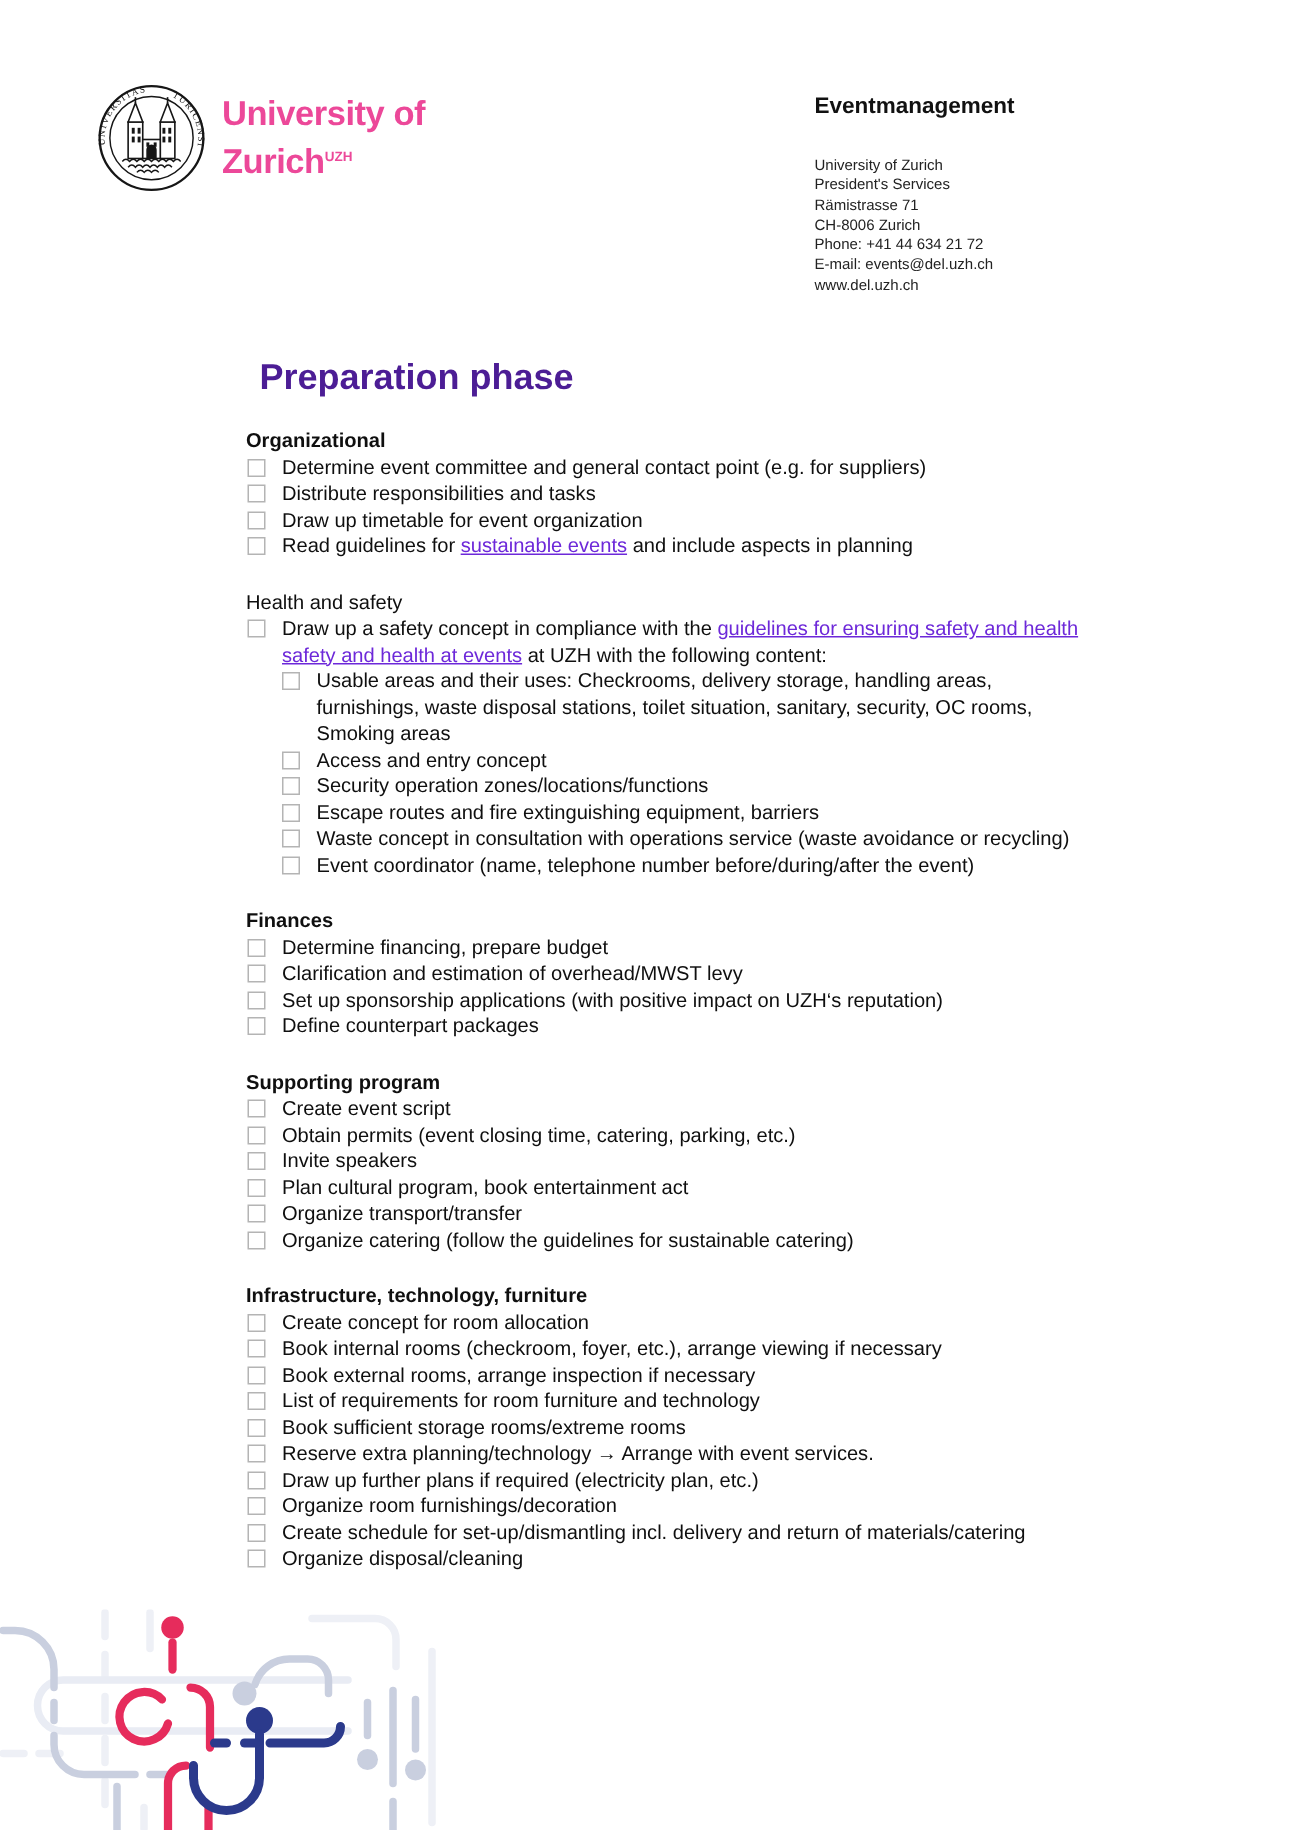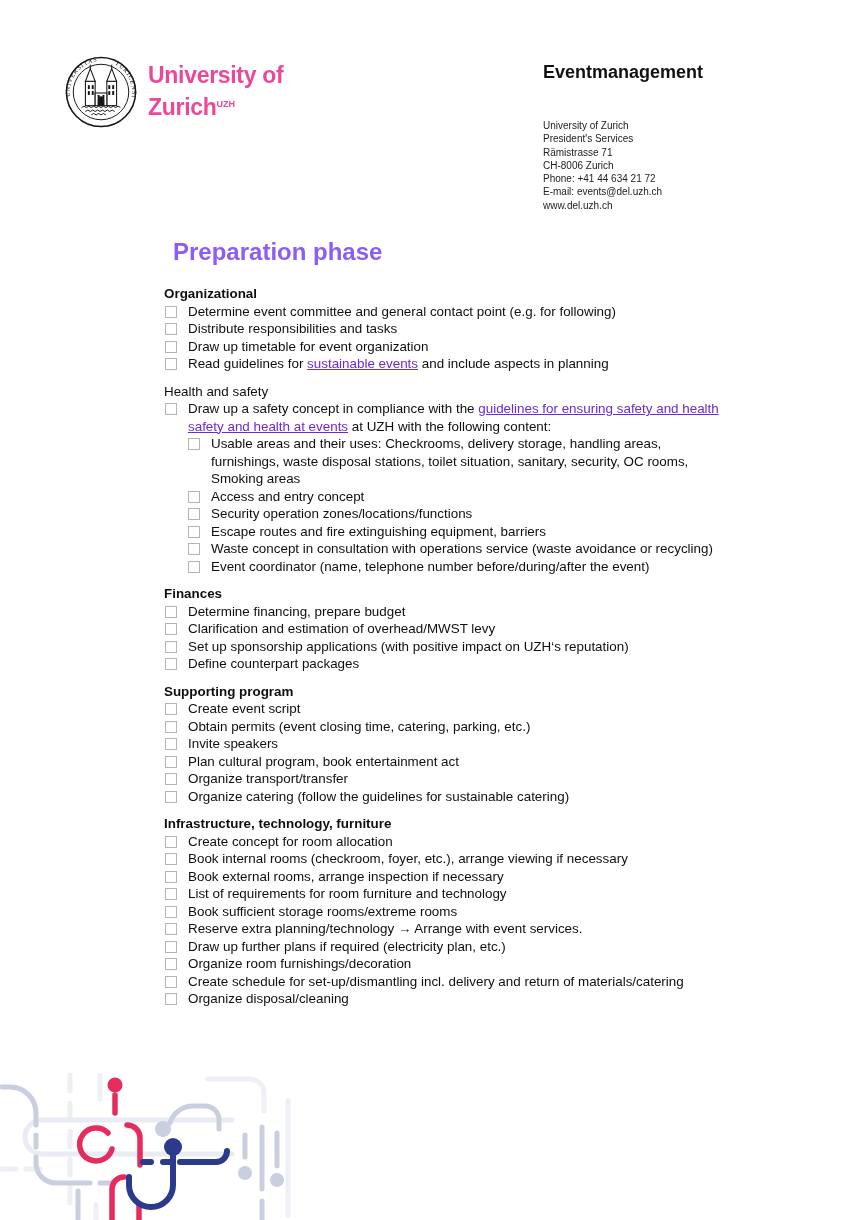--- a/index.html
+++ b/index.html
@@ -8,25 +8,25 @@
     background:#ffffff;color:#0f0f0f;
     font-family:"Liberation Sans", sans-serif;
   }
   .logo-seal{position:absolute;left:64px;top:54px;}
   .wordmark{
     position:absolute;left:148px;top:61px;
     font-size:23px;font-weight:bold;line-height:28.5px;letter-spacing:-0.3px;color:#ec4899;
   }
   .wordmark .sup{font-size:9px;font-weight:bold;vertical-align:8px;letter-spacing:0;}
   .contact{position:absolute;left:543px;top:62px;width:220px;}
-  .contact .dept{font-size:18px;font-weight:bold;margin-bottom:36px;color:#111;}
+  .contact .dept{font-size:15px;font-weight:bold;margin-bottom:25px;color:#111;}
   .contact .line{font-size:10px;line-height:13.3px;color:#222;}
-  .page-title{position:absolute;left:173px;top:238px;font-size:24px;font-weight:bold;color:#8b5cf6;}
+  .page-title{position:absolute;left:173px;top:238px;font-size:24px;font-weight:bold;color:#4c1d95;}
   .content{position:absolute;left:164px;top:285px;width:628px;font-size:13.4px;line-height:17.5px;}
-  .section + .section{margin-top:10px;}
+  .section + .section{margin-top:20px;}
   .sec-h{font-weight:normal;}
   .sec-h.bold{font-weight:bold;}
   .item{display:flex;align-items:flex-start;}
   .item.lvl1{margin-left:23px;}
   .cb{
     flex:0 0 auto;width:10px;height:10px;margin:3.2px 11px 0 1px;
     border:1.2px solid #b4b4b4;background:#fff;box-sizing:content-box;
   }
   .txt{flex:1 1 auto;}
   a.doc-link{color:#6d28d9;text-decoration:underline;cursor:pointer;}
@@ -94,21 +94,21 @@
   <div class="line">www.del.uzh.ch</div>
 </div>
 
 <div class="page-title">Preparation phase</div>
 
 <div class="content">
     <div class="section">
       <div class="sec-h bold">Organizational</div>
       <div class="item lvl0">
         <span class="cb"></span>
-        <span class="txt">Determine event committee and general contact point (e.g. for following)</span>
+        <span class="txt">Determine event committee and general contact point (e.g. for suppliers)</span>
       </div>
       <div class="item lvl0">
         <span class="cb"></span>
         <span class="txt">Distribute responsibilities and tasks</span>
       </div>
       <div class="item lvl0">
         <span class="cb"></span>
         <span class="txt">Draw up timetable for event organization</span>
       </div>
       <div class="item lvl0">

